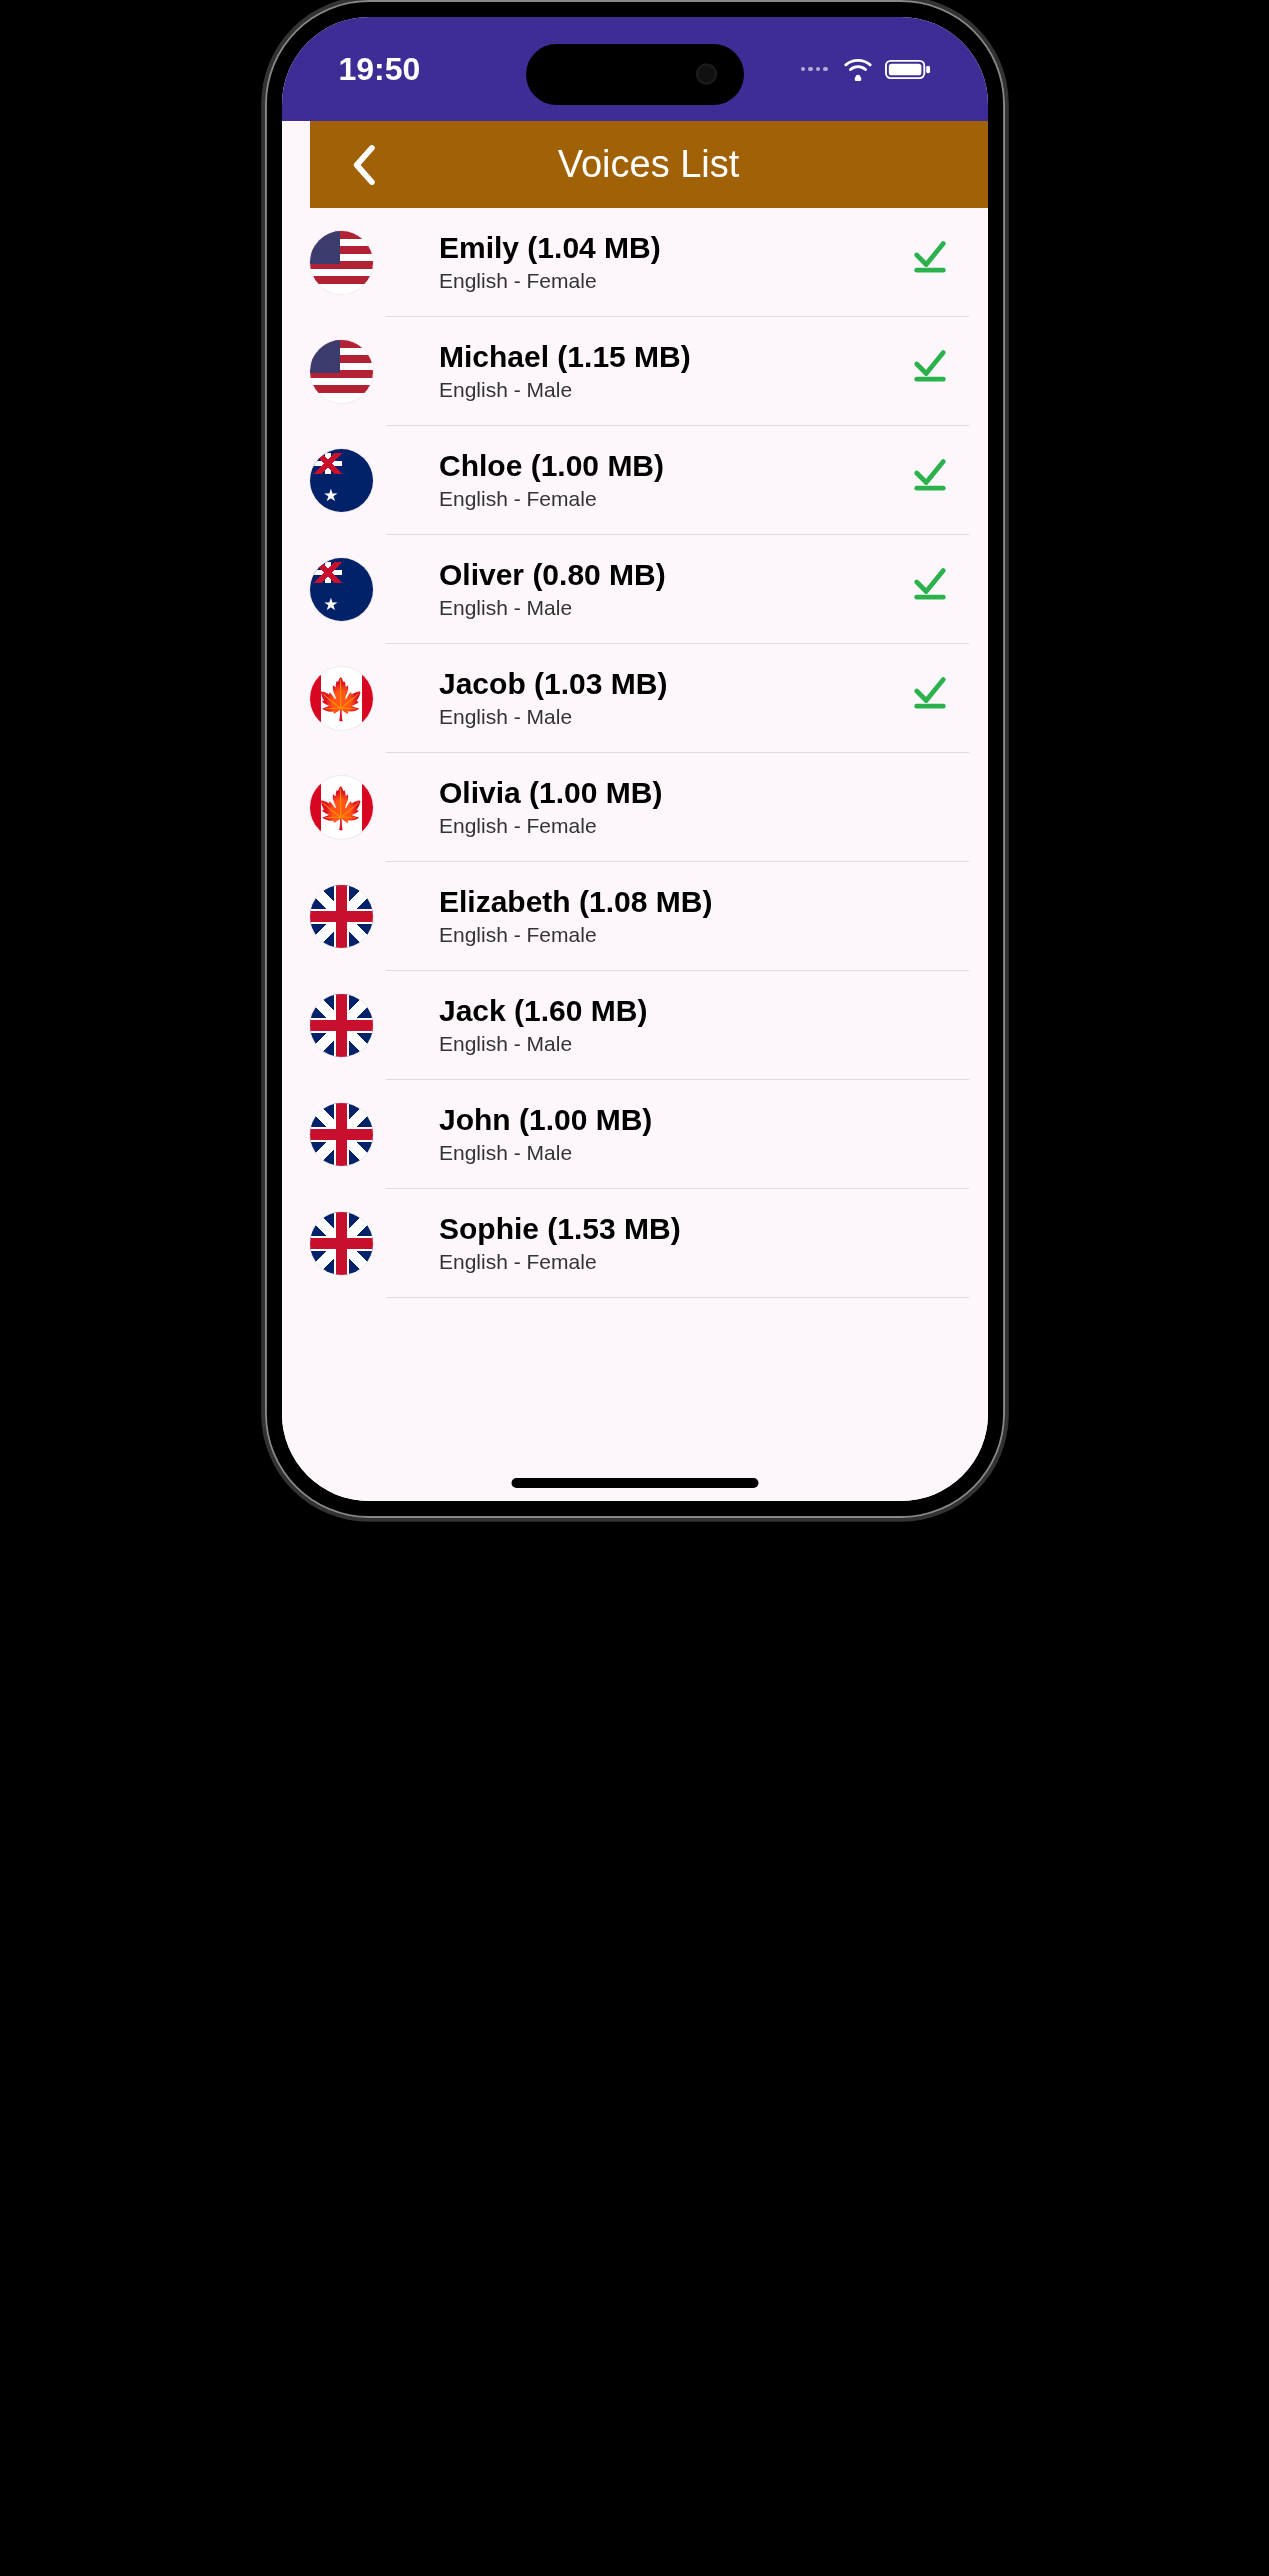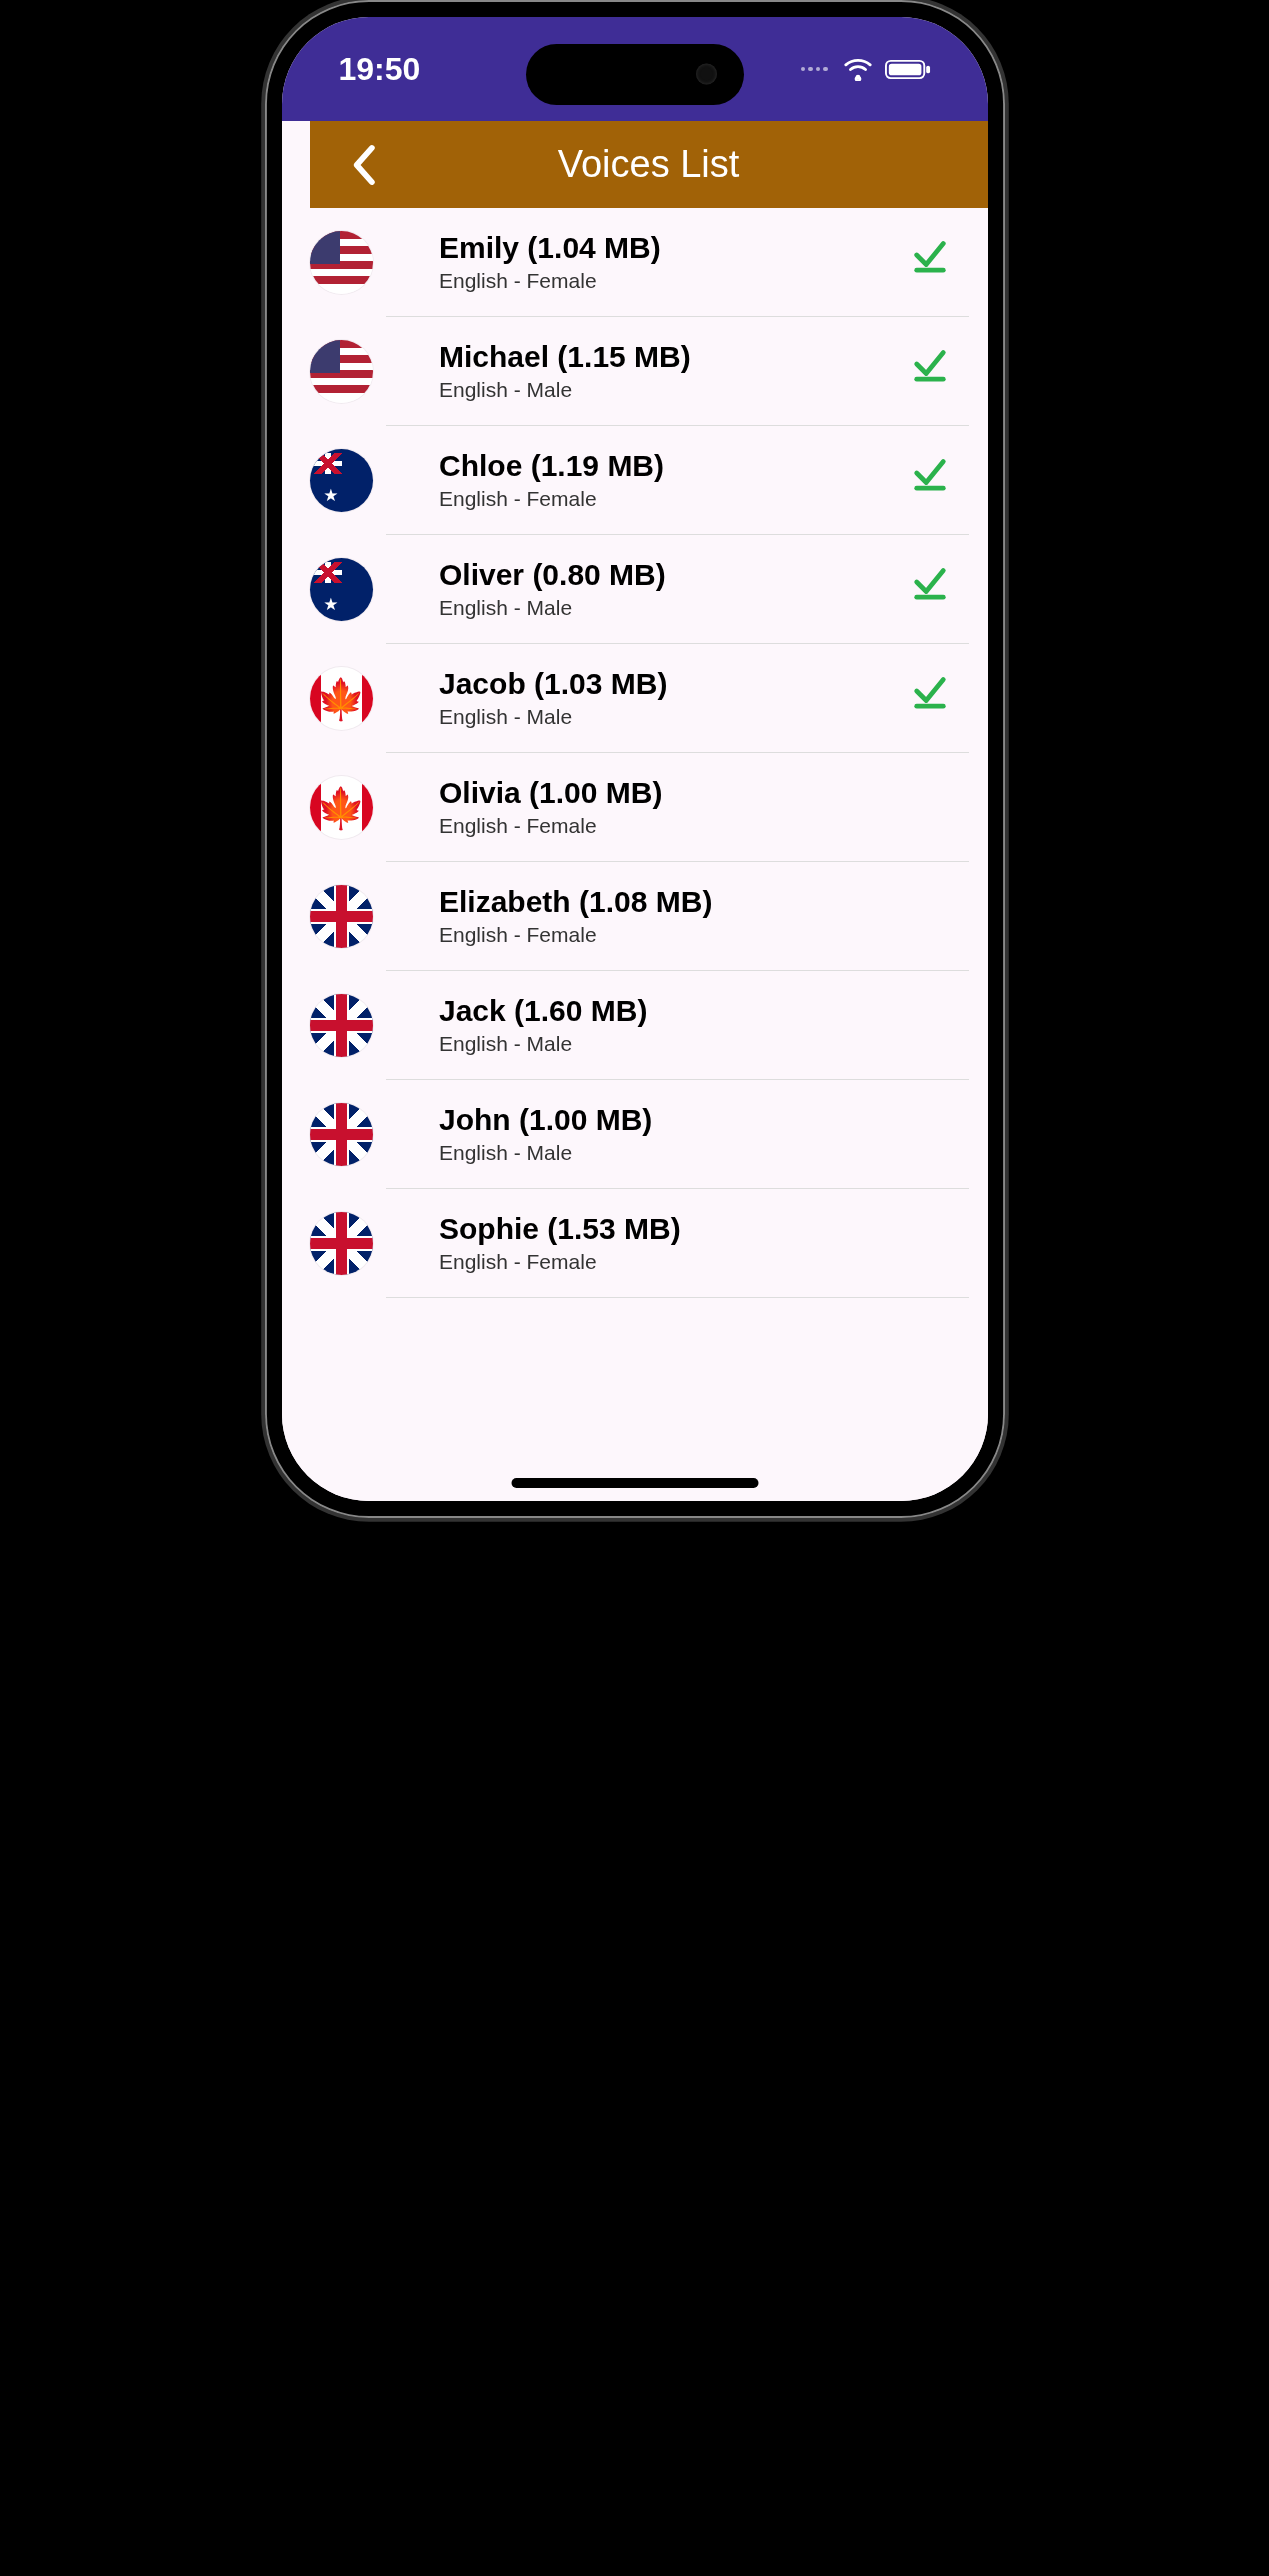--- a/index.html
+++ b/index.html
@@ -330,21 +330,21 @@
             <svg width="38" height="38" viewBox="0 0 40 40">
               <path d="M6 20 L16 30 L34 8" stroke="#2bb24c" stroke-width="5" fill="none" stroke-linecap="round" stroke-linejoin="round"></path>
               <line x1="6" y1="36" x2="34" y2="36" stroke="#2bb24c" stroke-width="5" stroke-linecap="round"></line>
             </svg>
           </div>
           <div class="divider"></div>
         </div>
         <div class="row">
           <div class="flag flag-aus"></div>
           <div class="text-col">
-            <div class="title-line">Chloe (1.19 MB)</div>
+            <div class="title-line">Chloe (1.00 MB)</div>
             <div class="sub-line">English - Female</div>
           </div>
           <div class="check">
             <svg width="38" height="38" viewBox="0 0 40 40">
               <path d="M6 20 L16 30 L34 8" stroke="#2bb24c" stroke-width="5" fill="none" stroke-linecap="round" stroke-linejoin="round"></path>
               <line x1="6" y1="36" x2="34" y2="36" stroke="#2bb24c" stroke-width="5" stroke-linecap="round"></line>
             </svg>
           </div>
           <div class="divider"></div>
         </div>

